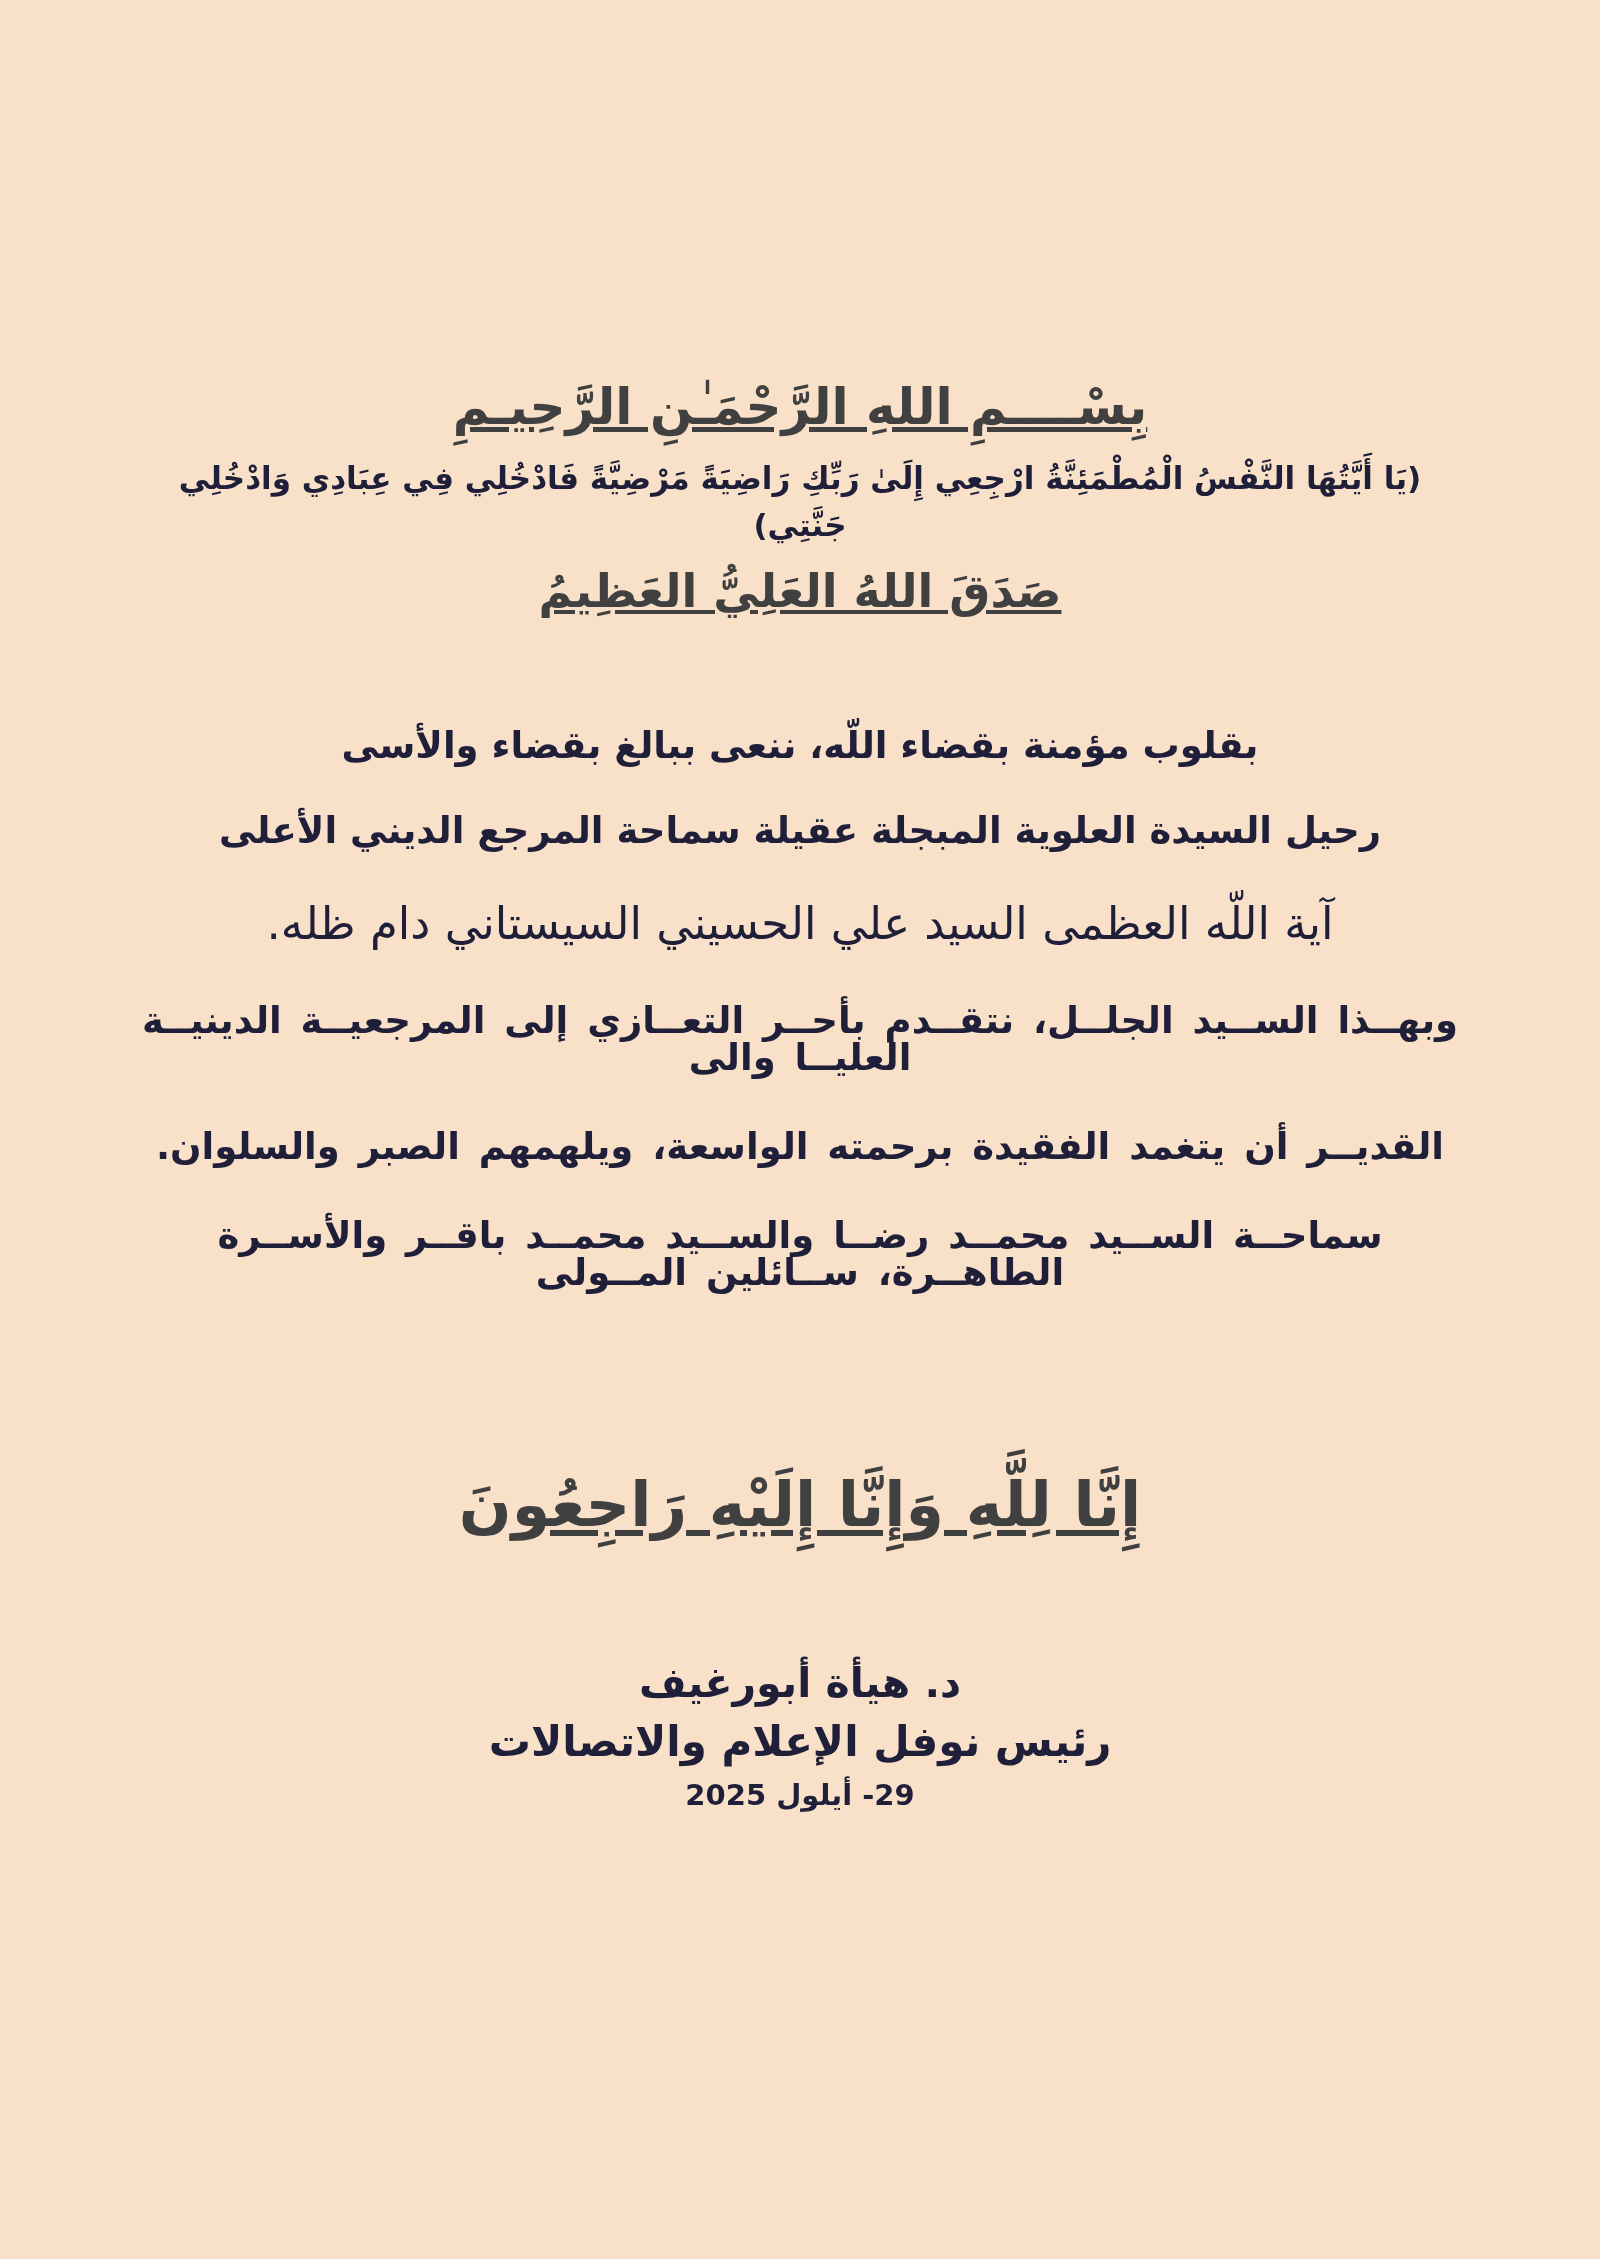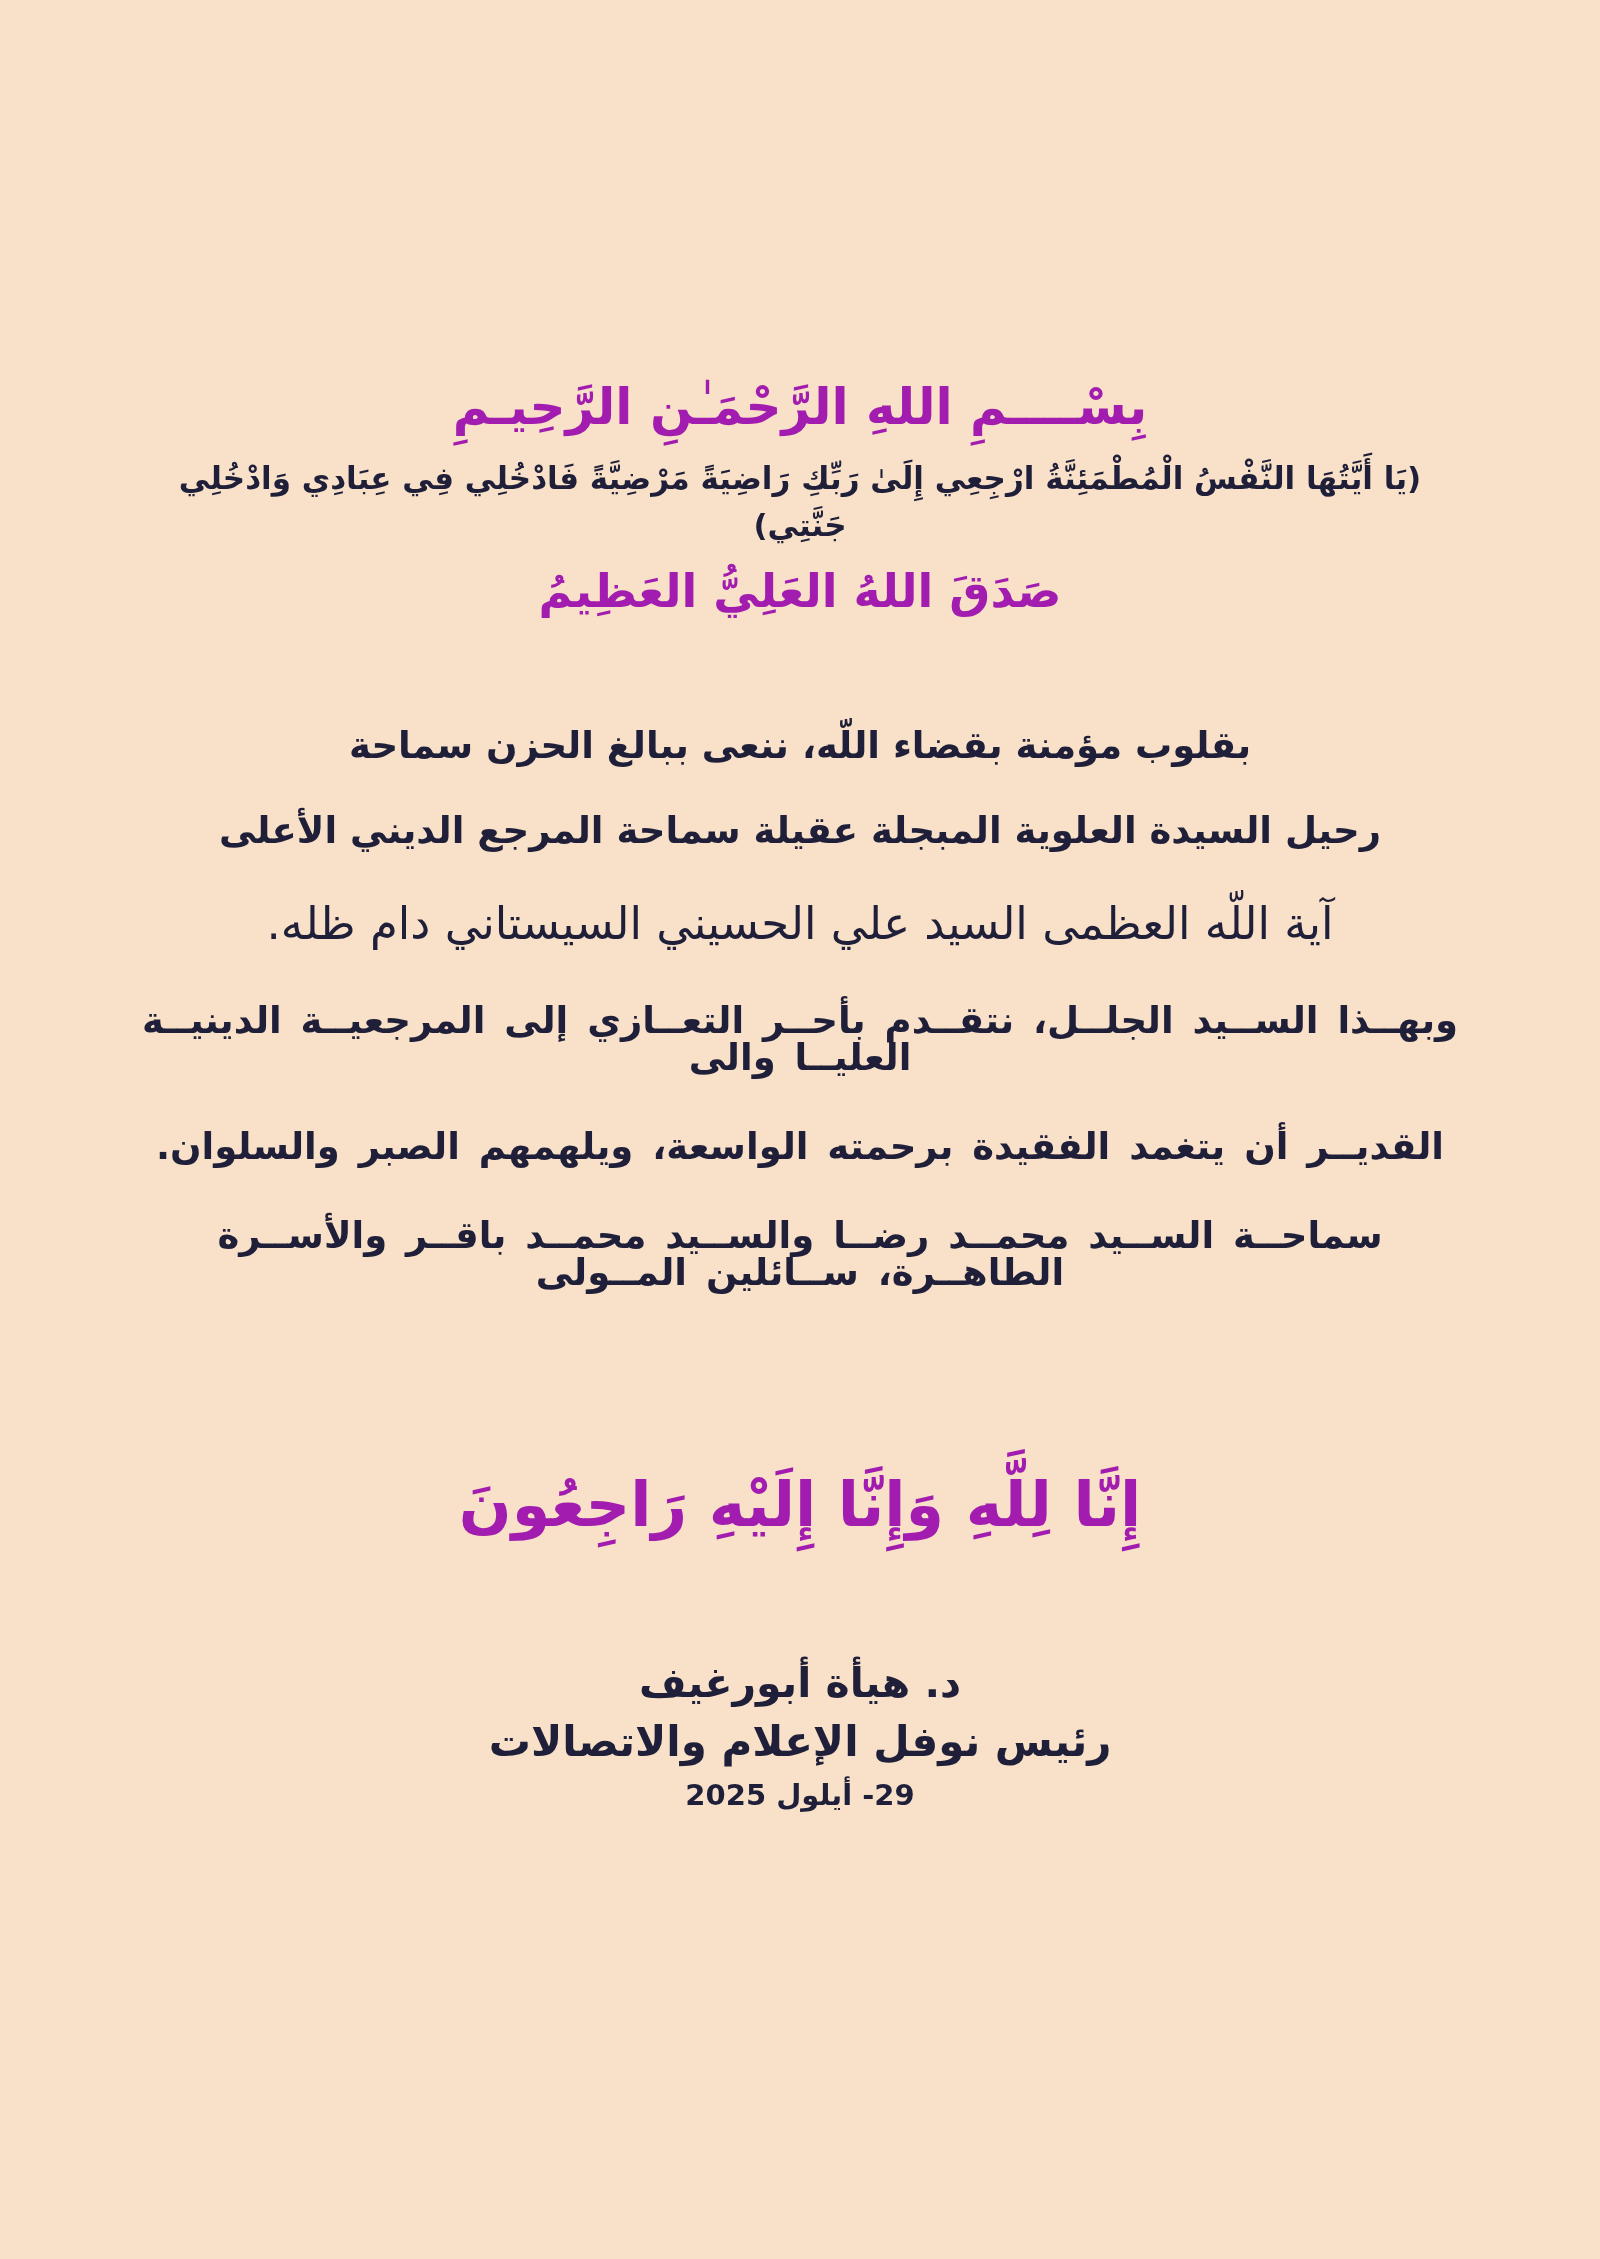--- a/index.html
+++ b/index.html
@@ -18,21 +18,22 @@
   .document {
     width: 1600px;
     height: 2259px;
     display: flex;
     flex-direction: column;
     align-items: center;
     text-align: center;
   }
   .calligraphy {
     font-weight: bold;
-    color: #a21caf;
+    color: #404040;
+    text-decoration: underline;
   }
   .bismillah {
     margin-top: 380px;
     font-size: 50px;
     line-height: 1.1;
   }
   .verse {
     margin-top: 20px;
     font-size: 31px;
     font-weight: bold;
@@ -86,21 +87,21 @@
 <body style="background: rgb(248, 225, 200); color: rgb(31, 31, 58);">
 
 <div class="document">
 
   <div class="calligraphy bismillah">بِسْــــمِ اللهِ الرَّحْمَـٰنِ الرَّحِيـمِ</div>
 
   <div class="verse">(يَا أَيَّتُهَا النَّفْسُ الْمُطْمَئِنَّةُ ارْجِعِي إِلَىٰ رَبِّكِ رَاضِيَةً مَرْضِيَّةً فَادْخُلِي فِي عِبَادِي وَادْخُلِي جَنَّتِي)</div>
 
   <div class="calligraphy sadaqallah">صَدَقَ اللهُ العَلِيُّ العَظِيمُ</div>
 
-  <div class="body-line intro-line">بقلوب مؤمنة بقضاء اللّه، ننعى ببالغ الحزن سماحة</div>
+  <div class="body-line intro-line">بقلوب مؤمنة بقضاء اللّه، ننعى ببالغ بقضاء والأسى</div>
 
   <div class="body-line subject-line">رحيل السيدة العلوية المبجلة عقيلة سماحة المرجع الديني الأعلى</div>
 
   <div class="name-line">آية اللّه العظمى السيد علي الحسيني السيستاني دام ظله.</div>
 
   <div class="body-line para-line">وبهــذا الســيد الجلــل، نتقــدم بأحــر التعــازي إلى المرجعيــة الدينيــة العليــا والى</div>
 
   <div class="body-line para-line">القديــر أن يتغمد الفقيدة برحمته الواسعة، ويلهمهم الصبر والسلوان.</div>
 
   <div class="body-line para-line">سماحــة الســيد محمــد رضــا والســيد محمــد باقــر والأســرة الطاهــرة، ســائلين المــولى</div>

